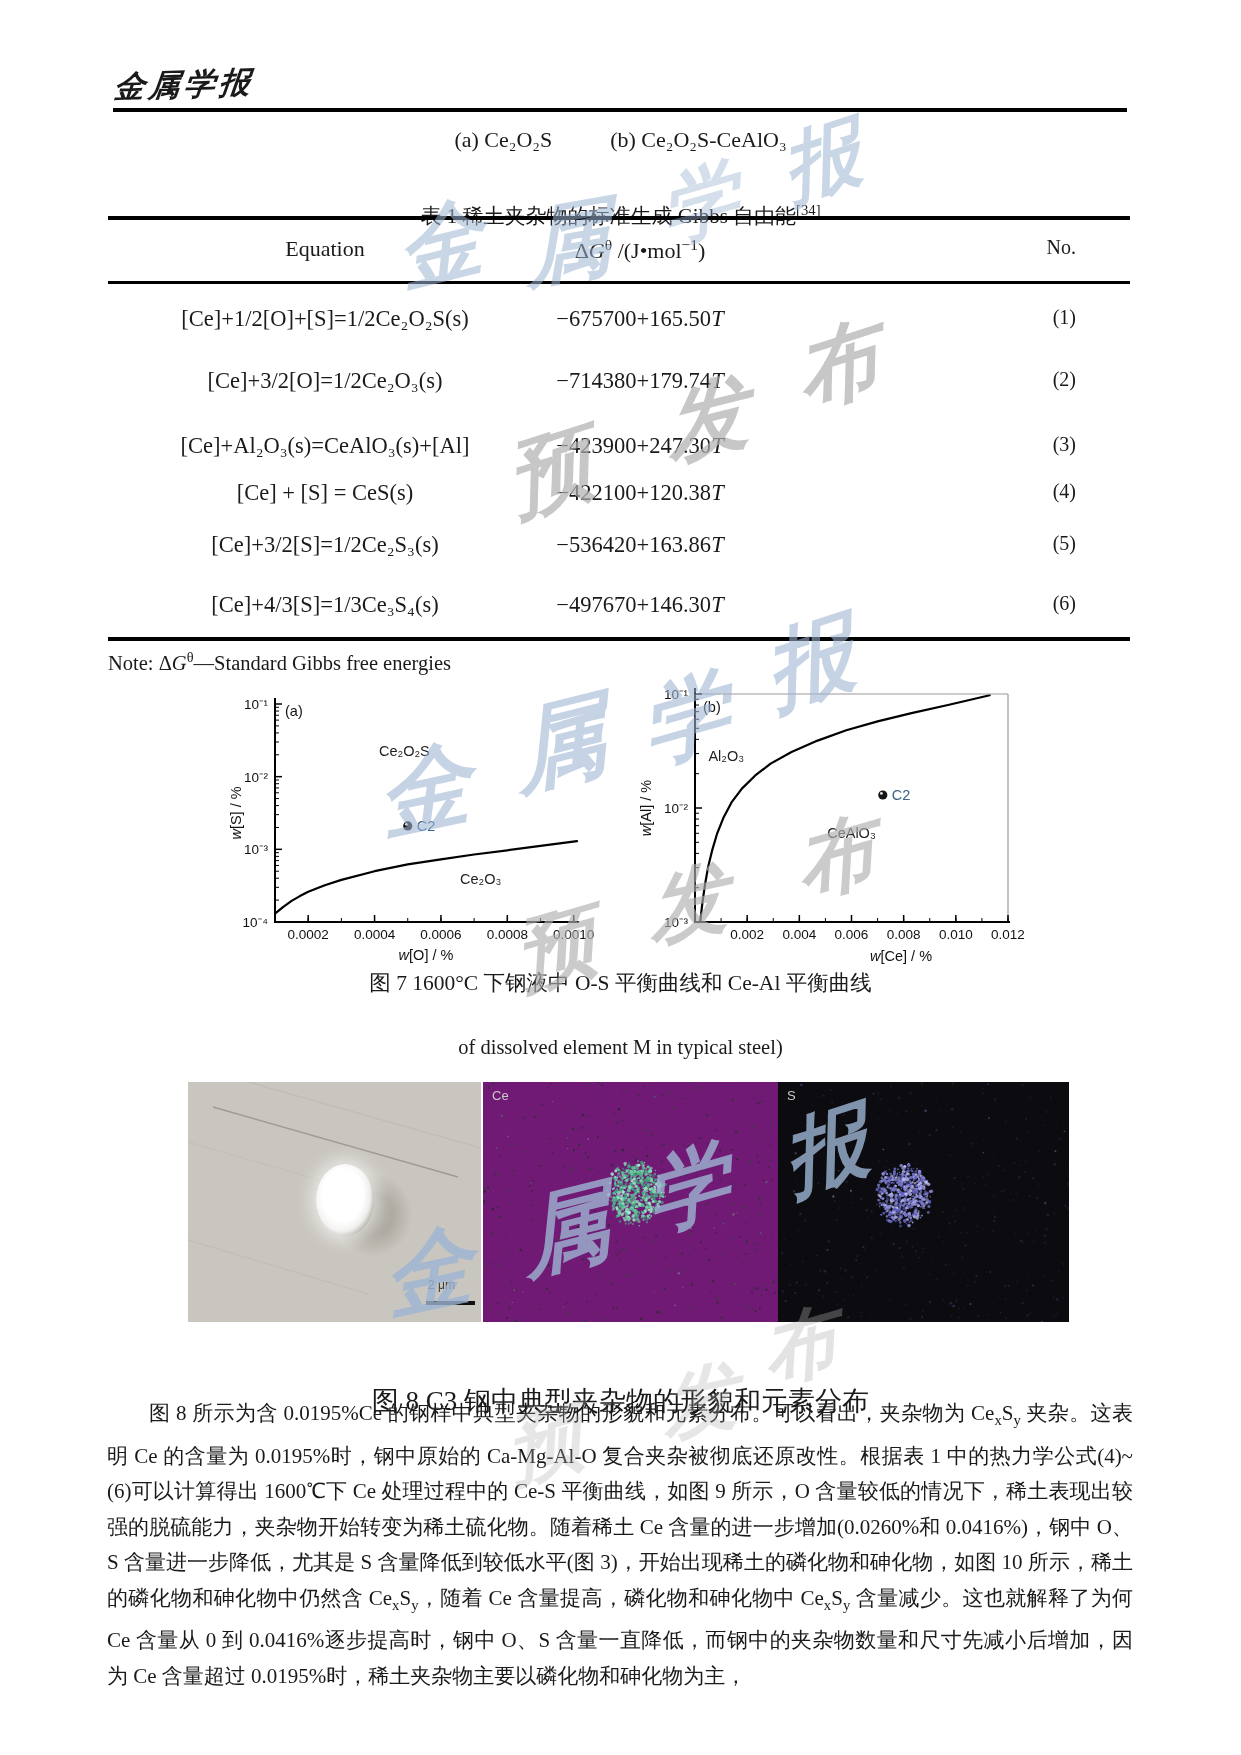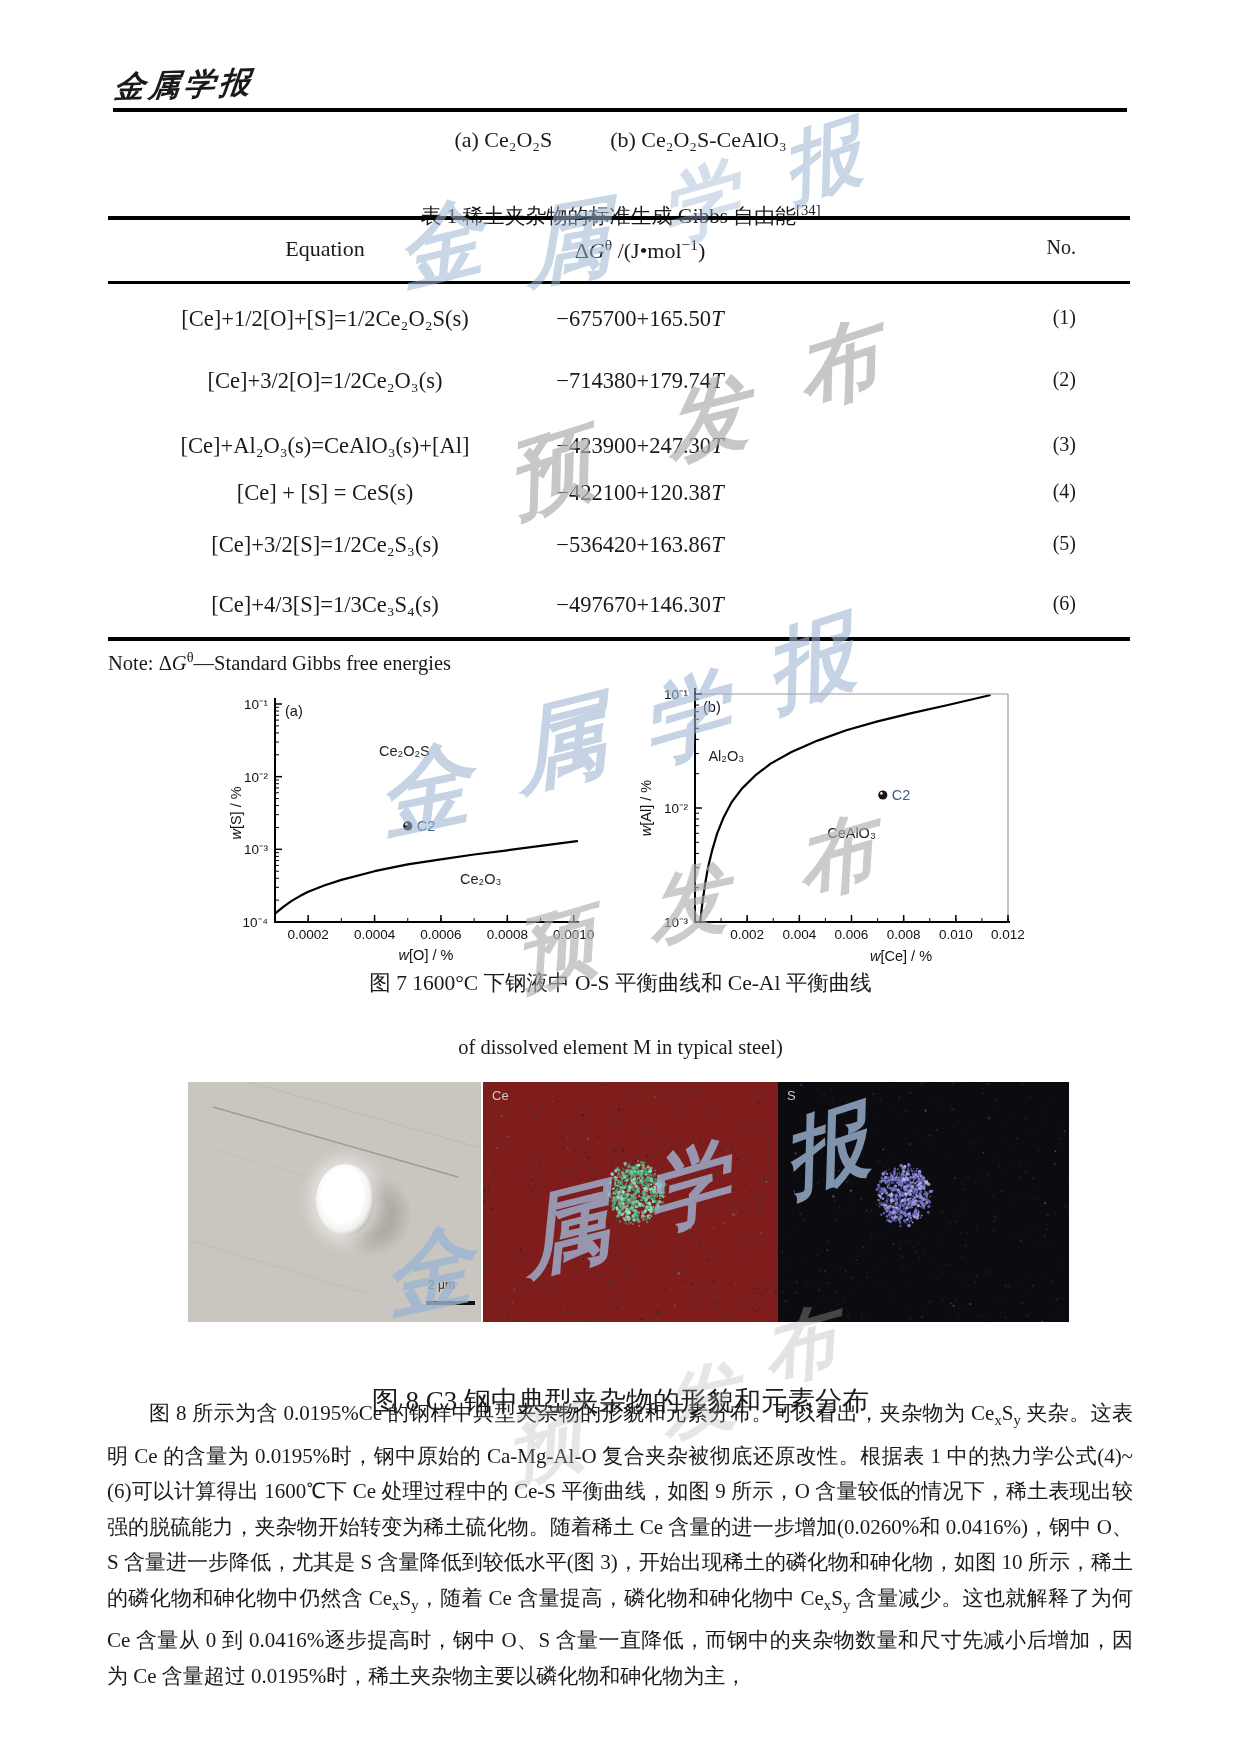--- a/index.html
+++ b/index.html
@@ -39,21 +39,21 @@
   .plot-region{font-family:"Liberation Sans",sans-serif;font-size:14.5px;fill:#222;}
   .plot-axis-label{font-family:"Liberation Sans",sans-serif;font-size:14.5px;fill:#111;}
   .plot-panel{font-family:"Liberation Sans",sans-serif;font-size:14.5px;fill:#111;}
   .plot-point-label{font-family:"Liberation Sans",sans-serif;font-size:14.5px;fill:#3c6286;}
   .fig7cn{top:968px;font-size:21.5px;}
   .fig7en1{top:1002px;font-size:20.5px;}
   .fig7en2{top:1036px;font-size:20.5px;}
   
   .panel{position:absolute;top:1082px;height:240px;overflow:hidden;}
   .p1{left:188px;width:293px;background:#c9c6bf;}
-  .p2{left:483px;width:325px;background:#7f1d1d;}
+  .p2{left:483px;width:325px;background:#701a75;}
   .p3{left:778px;width:291px;background:#0b0b10;}
   .eds-label{position:absolute;left:9px;top:6px;color:#c8cdc8;font-family:"Liberation Sans",sans-serif;font-size:13px;z-index:5;}
   .blobshadow{position:absolute;left:146px;top:92px;width:78px;height:82px;border-radius:50%;
      background:radial-gradient(ellipse,rgba(110,105,95,.30) 0 35%,rgba(110,105,95,0) 72%);}
   .blob{position:absolute;left:128px;top:82px;width:58px;height:72px;border-radius:50%;
      background:radial-gradient(ellipse at 46% 44%,#ffffff 0 46%,rgba(255,255,255,.8) 62%,rgba(235,233,226,0) 76%);
      box-shadow:0 0 16px 6px rgba(255,255,255,.55);}
   .scratches{position:absolute;left:0;top:0;}
   .sb-text{position:absolute;left:240px;top:196px;color:#3a3a3a;font-family:"Liberation Sans",sans-serif;font-size:12px;}
   .sb-bar{position:absolute;left:238px;top:219px;width:49px;height:4px;background:#111;}

